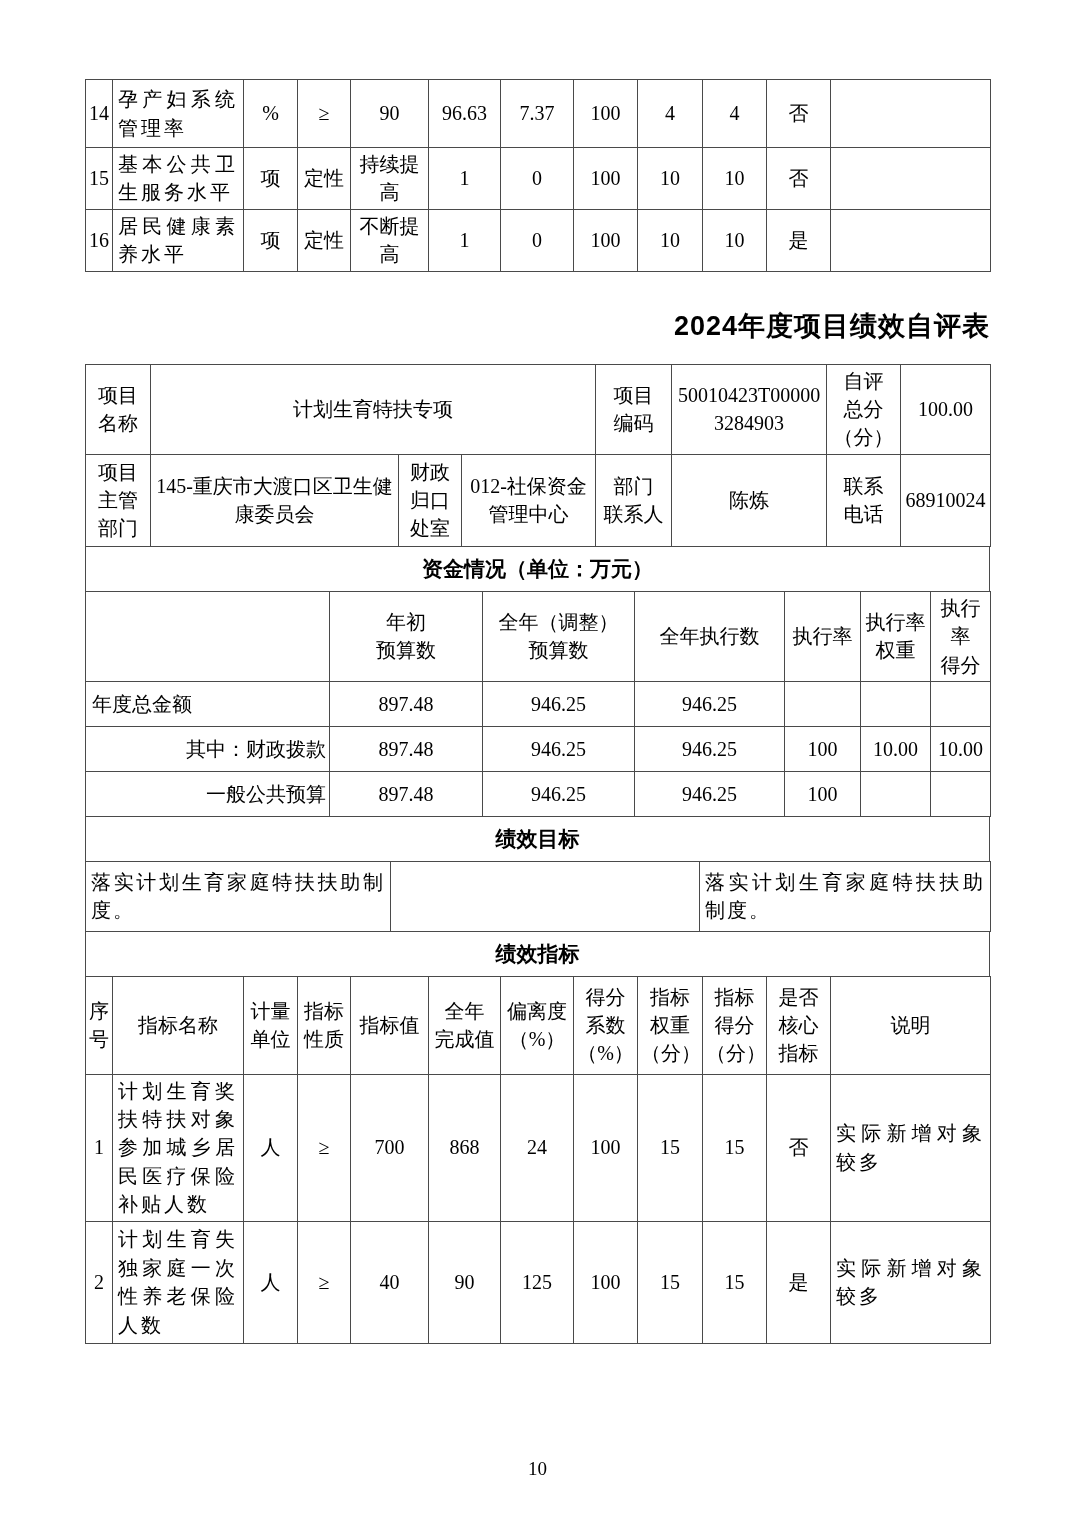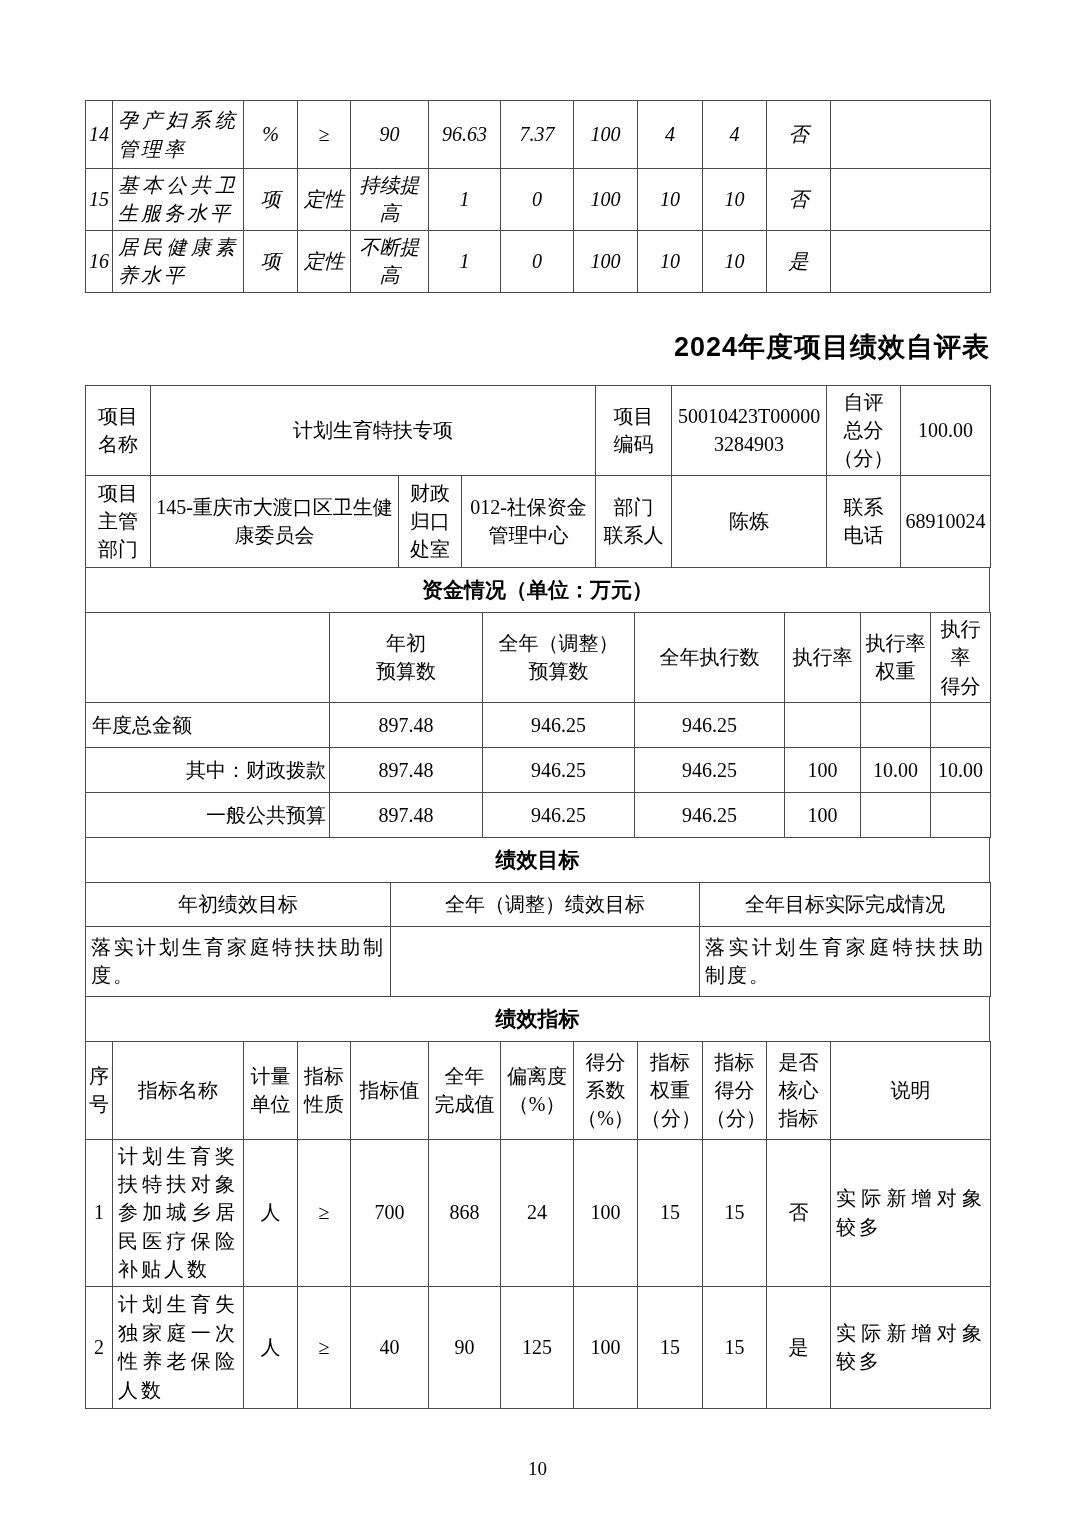--- a/index.html
+++ b/index.html
@@ -1,21 +1,21 @@
 <!DOCTYPE html>
 <html><head>
 <meta charset="utf-8">
 <style>
   * { box-sizing: border-box; }
   html,body { margin:0; padding:0; background:#ffffff; }
   body { font-family:"Liberation Serif","DejaVu Serif",serif; color:#000; }
   .page { position:relative; width:1075px; height:1520px; background:#fff; overflow:hidden; }
   .content { position:absolute; left:85px; top:0; width:905px; }
   table { border-collapse:collapse; table-layout:fixed; width:905px; margin-top:-1px; }
-  .first-table { margin-top:100px;font-style:italic; }
+  .first-table { margin-top:79px; }
   td { border:1px solid #4a4a4a; font-size:20px; text-align:center; vertical-align:middle;
        padding:2px 3px; white-space:pre-line; line-height:1.42; overflow:hidden; }
   .section-bar { border:1px solid #4a4a4a; margin-top:-1px; width:905px; text-align:center;
        font-weight:bold; font-size:21px; padding:8px 0; white-space:pre-line; }
   .name-cell { text-align:justify; text-justify:inter-character; letter-spacing:3px; padding:2px 5px; }
   .note-cell { text-align:justify; text-justify:inter-character; letter-spacing:3px; padding:2px 5px; }
   .goal-cell { text-align:justify; text-justify:inter-character; vertical-align:top; letter-spacing:2px; padding:6px 5px; }
   .left    { text-align:left; padding-left:6px; }
   .indent1 { text-align:right; padding-left:24px; }
   .indent2 { text-align:right; padding-left:74px; }
@@ -198,25 +198,20 @@
 
     <div class="section-bar">绩效目标</div>
 
     <table>
       <colgroup>
           <col style="width:305px">
           <col style="width:309px">
           <col style="width:291px">
         </colgroup>
       <tbody>
-          <tr class="h44">
-        <td>年初绩效目标</td>
-        <td>全年（调整）绩效目标</td>
-        <td>全年目标实际完成情况</td>
-      </tr>
       <tr class="h63">
         <td class="goal-cell">落实计划生育家庭特扶扶助制度。</td>
         <td class="goal-cell"></td>
         <td class="goal-cell">落实计划生育家庭特扶扶助制度。</td>
       </tr>
     </tbody>
       </table>
 
     <div class="section-bar">绩效指标</div>
 

